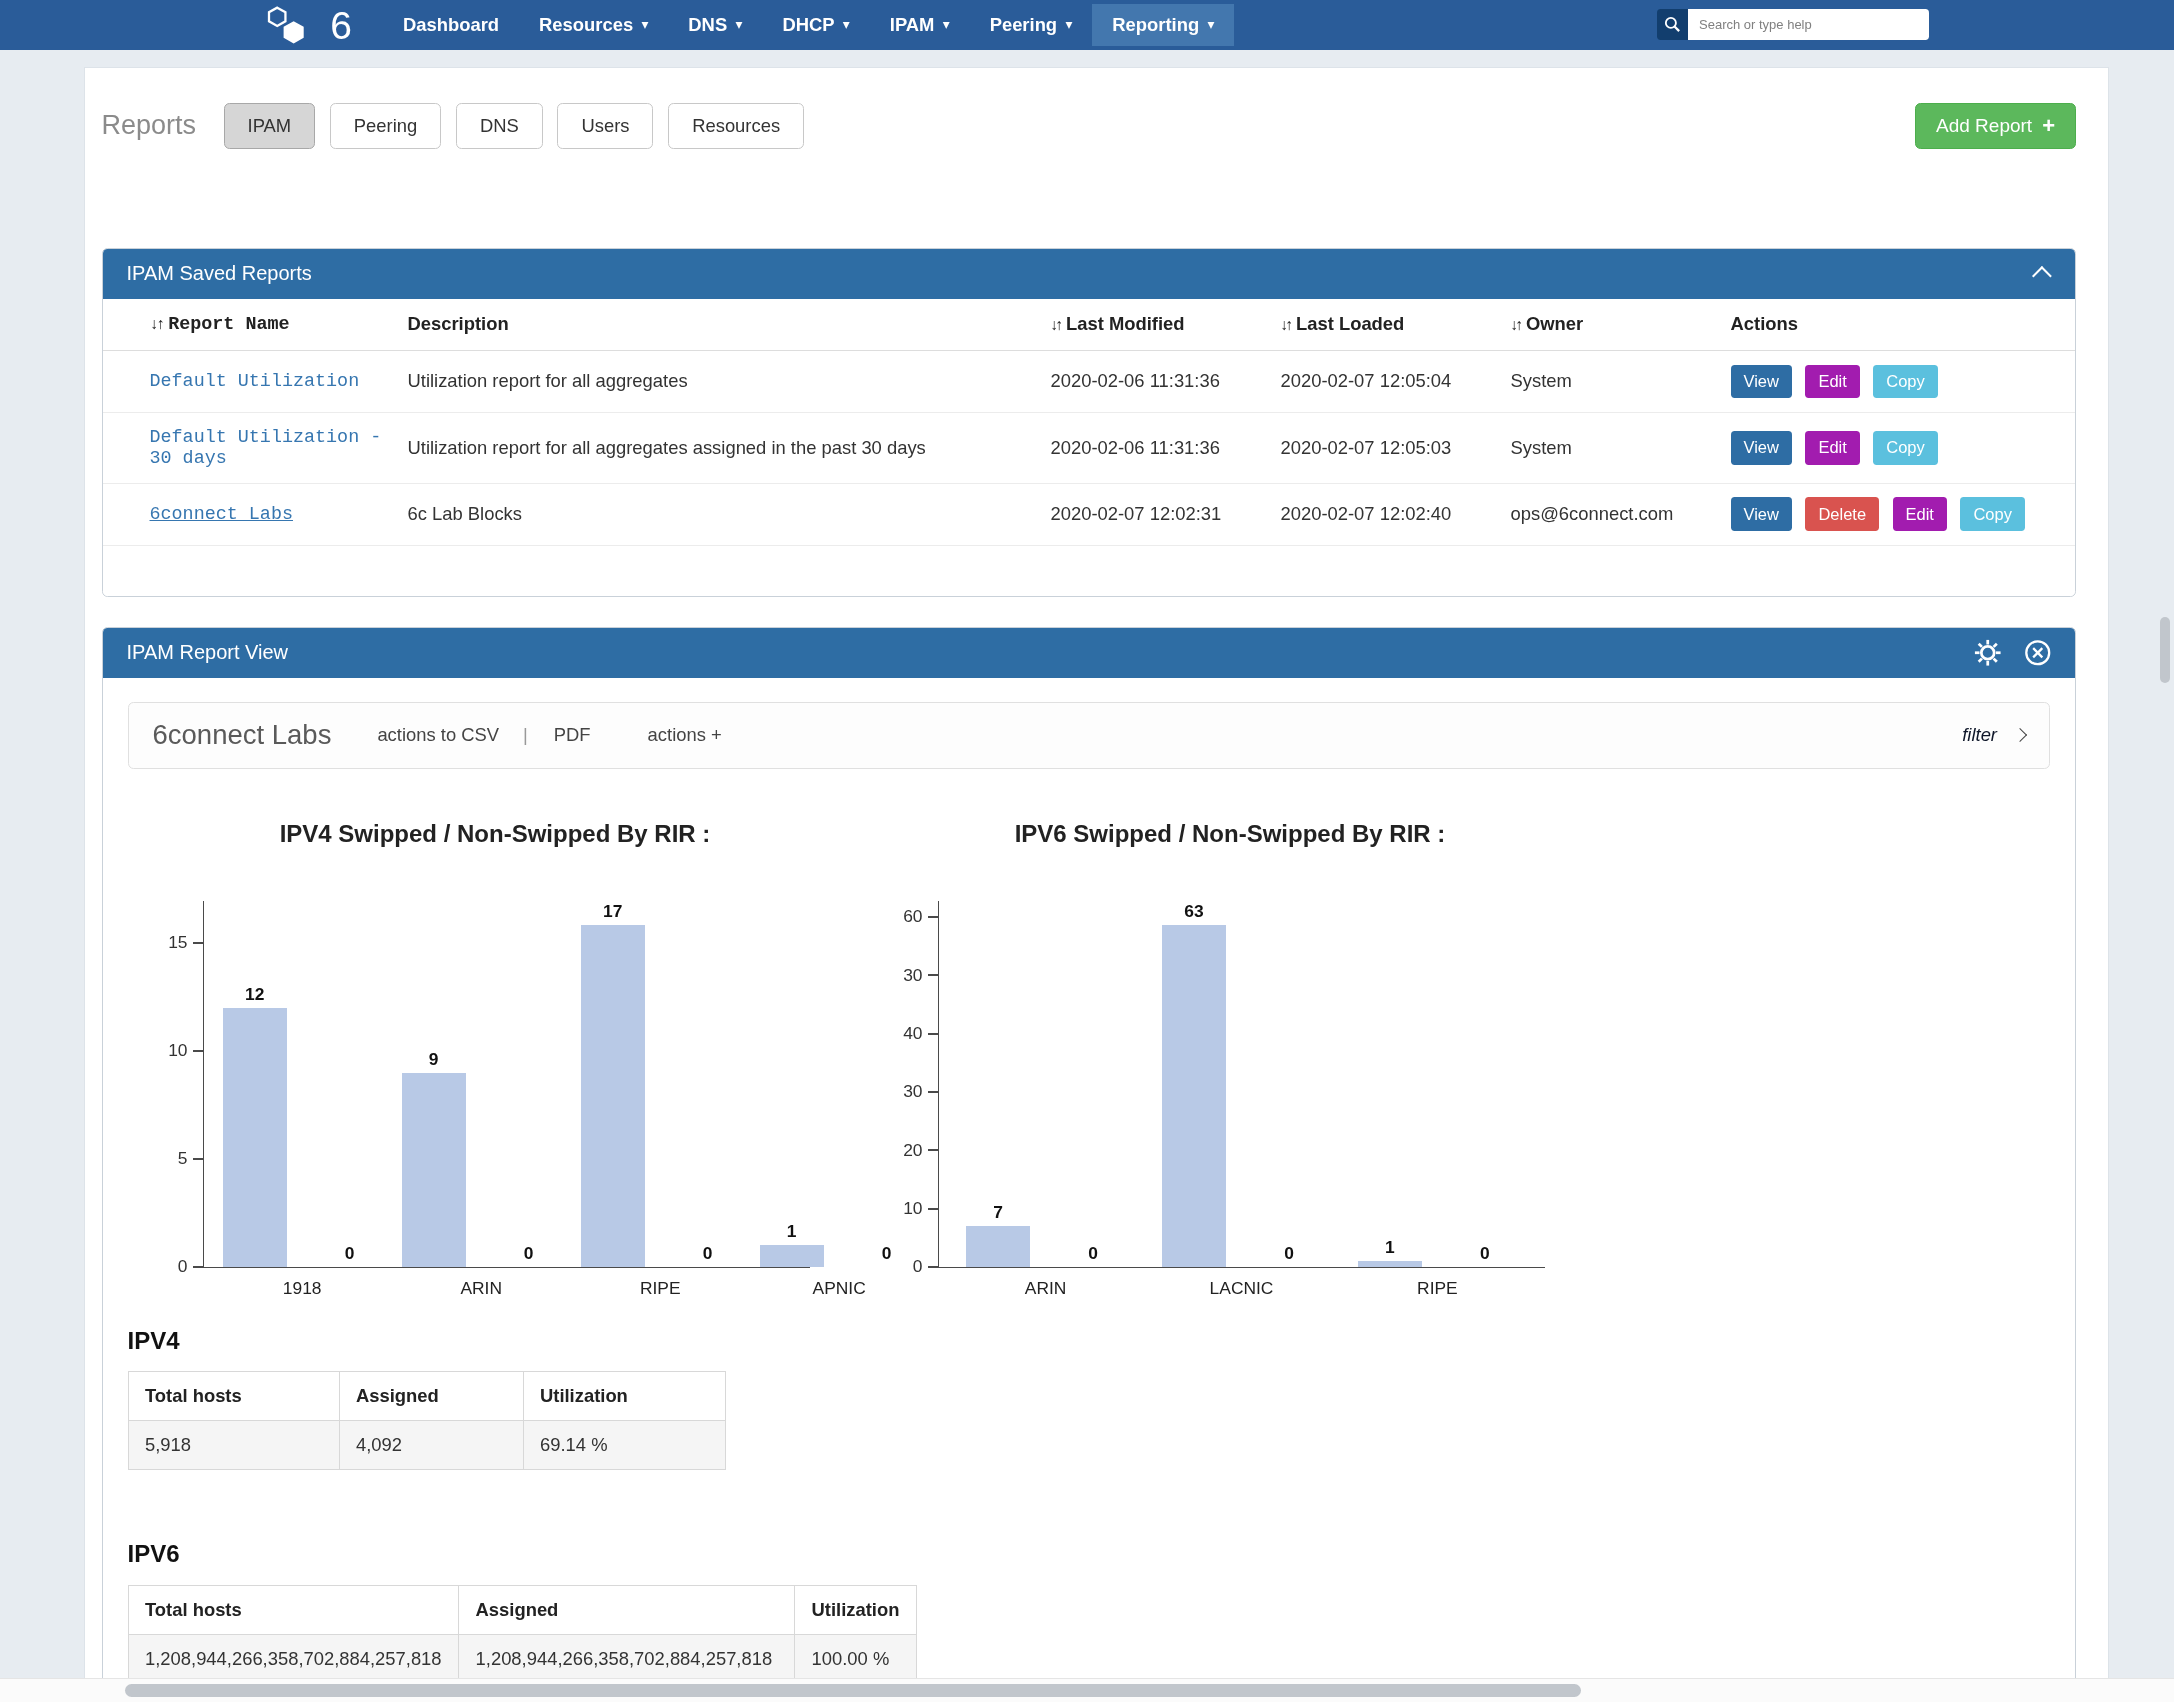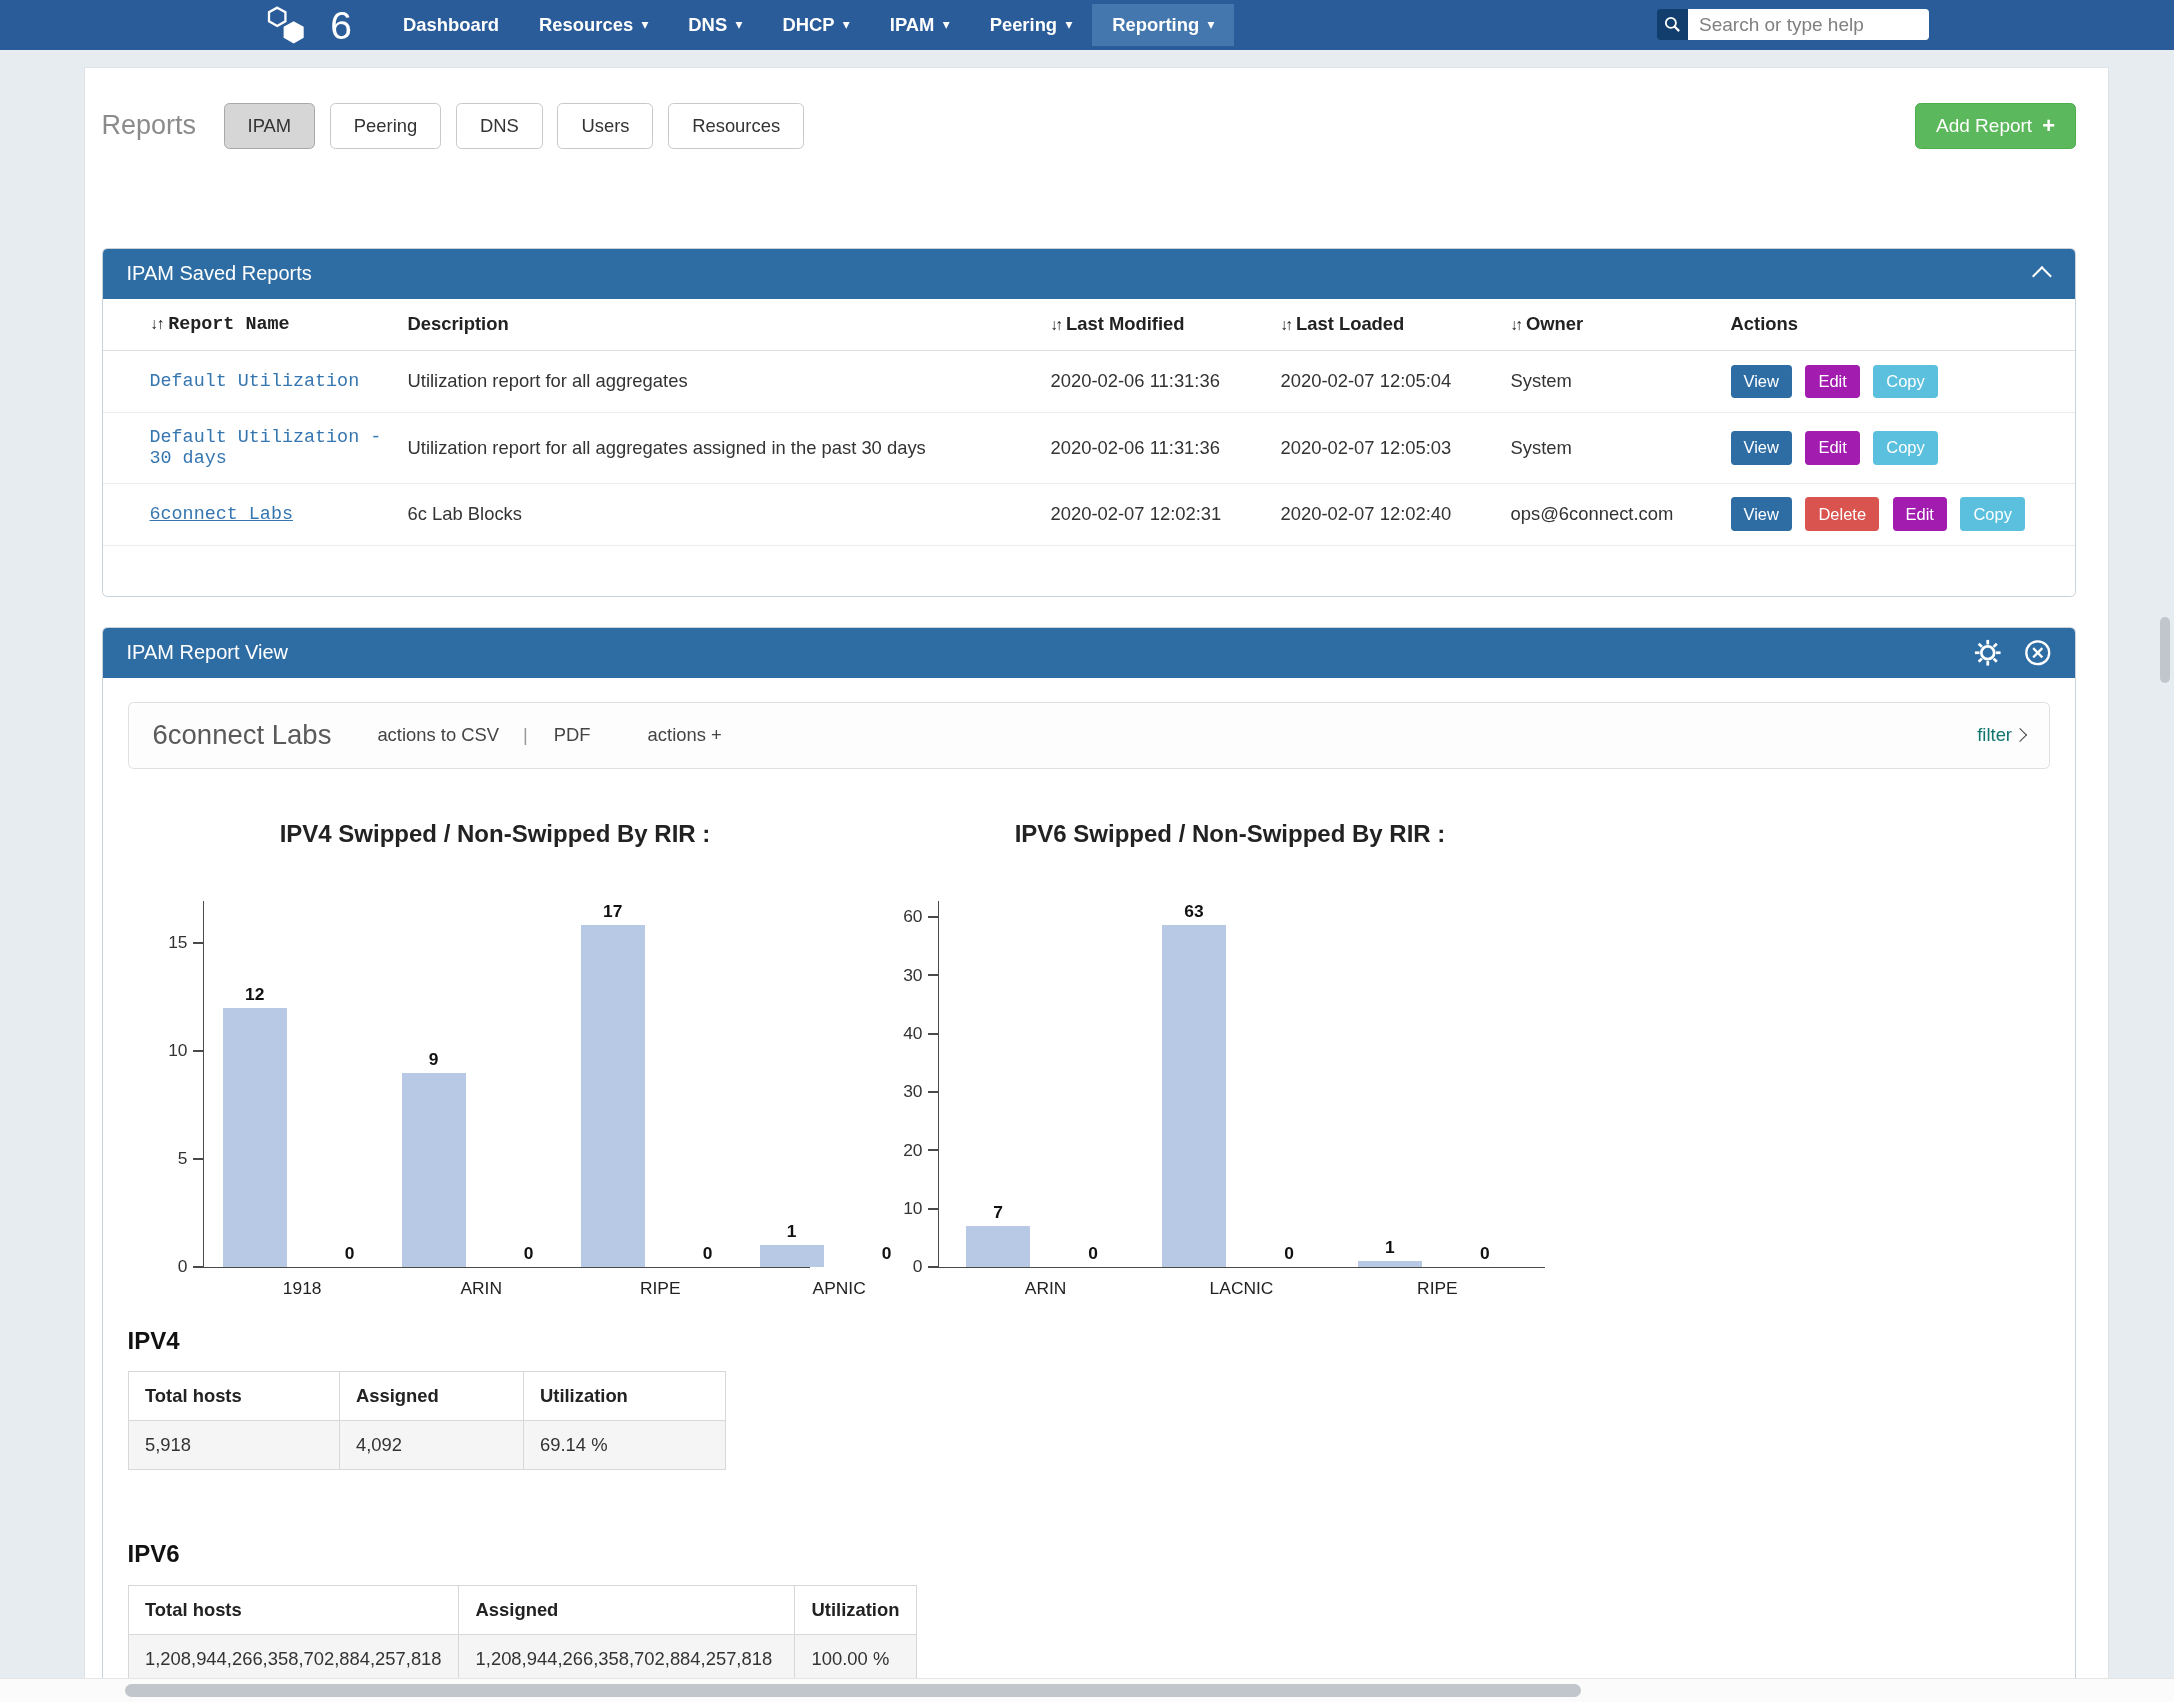--- a/index.html
+++ b/index.html
@@ -11,21 +11,21 @@
   
   .navbar { height:50px; background:#2a5c99; display:flex; align-items:center; padding-left:257px; position:relative; }
   .logo { display:flex; align-items:center; gap:7.3px; margin-right:31px; cursor:pointer; }
   .logo-6 { color:#fff; font-size:39px; font-weight:400; line-height:1; }
   .nav-items { display:flex; height:42px; list-style:none;font-weight:bold; }
   .nav-item { color:#fff; font-size:18.4px; padding:0 20px; display:flex; align-items:center; gap:8.3px; cursor:pointer; white-space:nowrap; }
   .nav-item.active { background:#4377ae; }
   .caret { font-size:13.8px; line-height:1; }
   .search { position:absolute; right:246px; top:9.2px; display:flex; align-items:center; }
   .search-icon-box { width:31px; height:31px; background:#123e6e; border-radius:3.7px 0 0 3.7px; display:flex; align-items:center; justify-content:center; cursor:pointer; }
-  .search input { width:241px; height:31px; border:none; border-radius:0 3.7px 3.7px 0; padding:0 11px; font-size:19px; outline:none; font-family:inherit; color:#333; }
+  .search input { width:241px; height:31px; border:none; border-radius:0 3.7px 3.7px 0; padding:0 11px; font-size:13px; outline:none; font-family:inherit; color:#333; }
   .search input::placeholder { color:#808080; }
   
   .main { margin:16.5px 66px 0 84px; background:#fff; border:0.9px solid #dde3e9; border-bottom:none; min-height:1644px; padding:0 32px 55px 16.5px; }
   .page-header { display:flex; align-items:center; padding:35px 0; }
   .page-title { font-size:27px; font-weight:400; color:#8b8b8b; margin-right:27.5px; }
   .tabs { display:flex; gap:14.7px; }
   .tab { border:0.9px solid #c8c8c8; border-radius:5.5px; background:#fff; font-size:18.4px; padding:11px 23px; color:#333; cursor:pointer; font-family:inherit; }
   .tab.active { background:#d6d6d6; border-color:#a8a8a8; }
   .add-report { margin-left:auto; background:#5cb85c; border:0.9px solid #4cae4c; color:#fff; border-radius:5.5px; font-size:19px; padding:11px 20px; display:flex; align-items:center; gap:10px; cursor:pointer; font-family:inherit; }
   .add-report .plus { font-size:22px; font-weight:bold; line-height:1; }
@@ -51,21 +51,21 @@
   .btn-copy { background:#5bc0de; }
   .btn-delete { background:#d9534f; }
   
   .report-body { padding:24px 25px 83px; background:#fff; border-radius:0 0 5.5px 5.5px; }
   .report-toolbar { border:0.9px solid #e0e0e0; border-radius:5.5px; background:#fdfdfd; display:flex; align-items:center; padding:16.5px 24px; }
   .report-name { font-size:27.5px; color:#5a5a5a; margin-right:46px; }
   .toolbar-link { font-size:18.4px; color:#444; text-decoration:none; cursor:pointer; }
   .toolbar-link.ml { margin-left:26px; }
   .pipe { color:#999; margin-left:24px; font-size:18.4px; }
   .actions-link { margin-left:57px; }
-  .filter { margin-left:auto; font-size:18.4px; color:#0f766e; display:flex; align-items:center; gap:3px; cursor:pointer; }
+  .filter { margin-left:auto; font-size:18.4px; color:#0f172a; display:flex; align-items:center; gap:18px; cursor:pointer;font-style:italic; }
   .chev-right { width:10px; height:10px; border-top:1.8px solid #444; border-right:1.8px solid #444; transform:rotate(45deg); display:inline-block; }
   
   .charts { display:flex; margin-top:51px; }
   .chart { width:735px; }
   .chart-title { text-align:center; font-size:24px; font-weight:bold; color:#222; margin-bottom:53px; }
   .plot { position:relative; height:367px; margin-left:75px; margin-right:53px; }
   .plot-area { position:absolute; left:0; right:0; top:0; bottom:0; border-left:1.8px solid #4a4a4a; border-bottom:1.8px solid #4a4a4a; display:flex; align-items:flex-end; justify-content:space-around; padding:0 9.2px; }
   .ytick-label { position:absolute; left:-55px; width:40px; text-align:right; font-size:17.4px; color:#333; }
   .ytick-mark { position:absolute; left:-9.2px; width:9.2px; height:1.8px; background:#4a4a4a; }
   .bar-group { position:relative; display:flex; align-items:flex-end; gap:11px; height:100%; }

